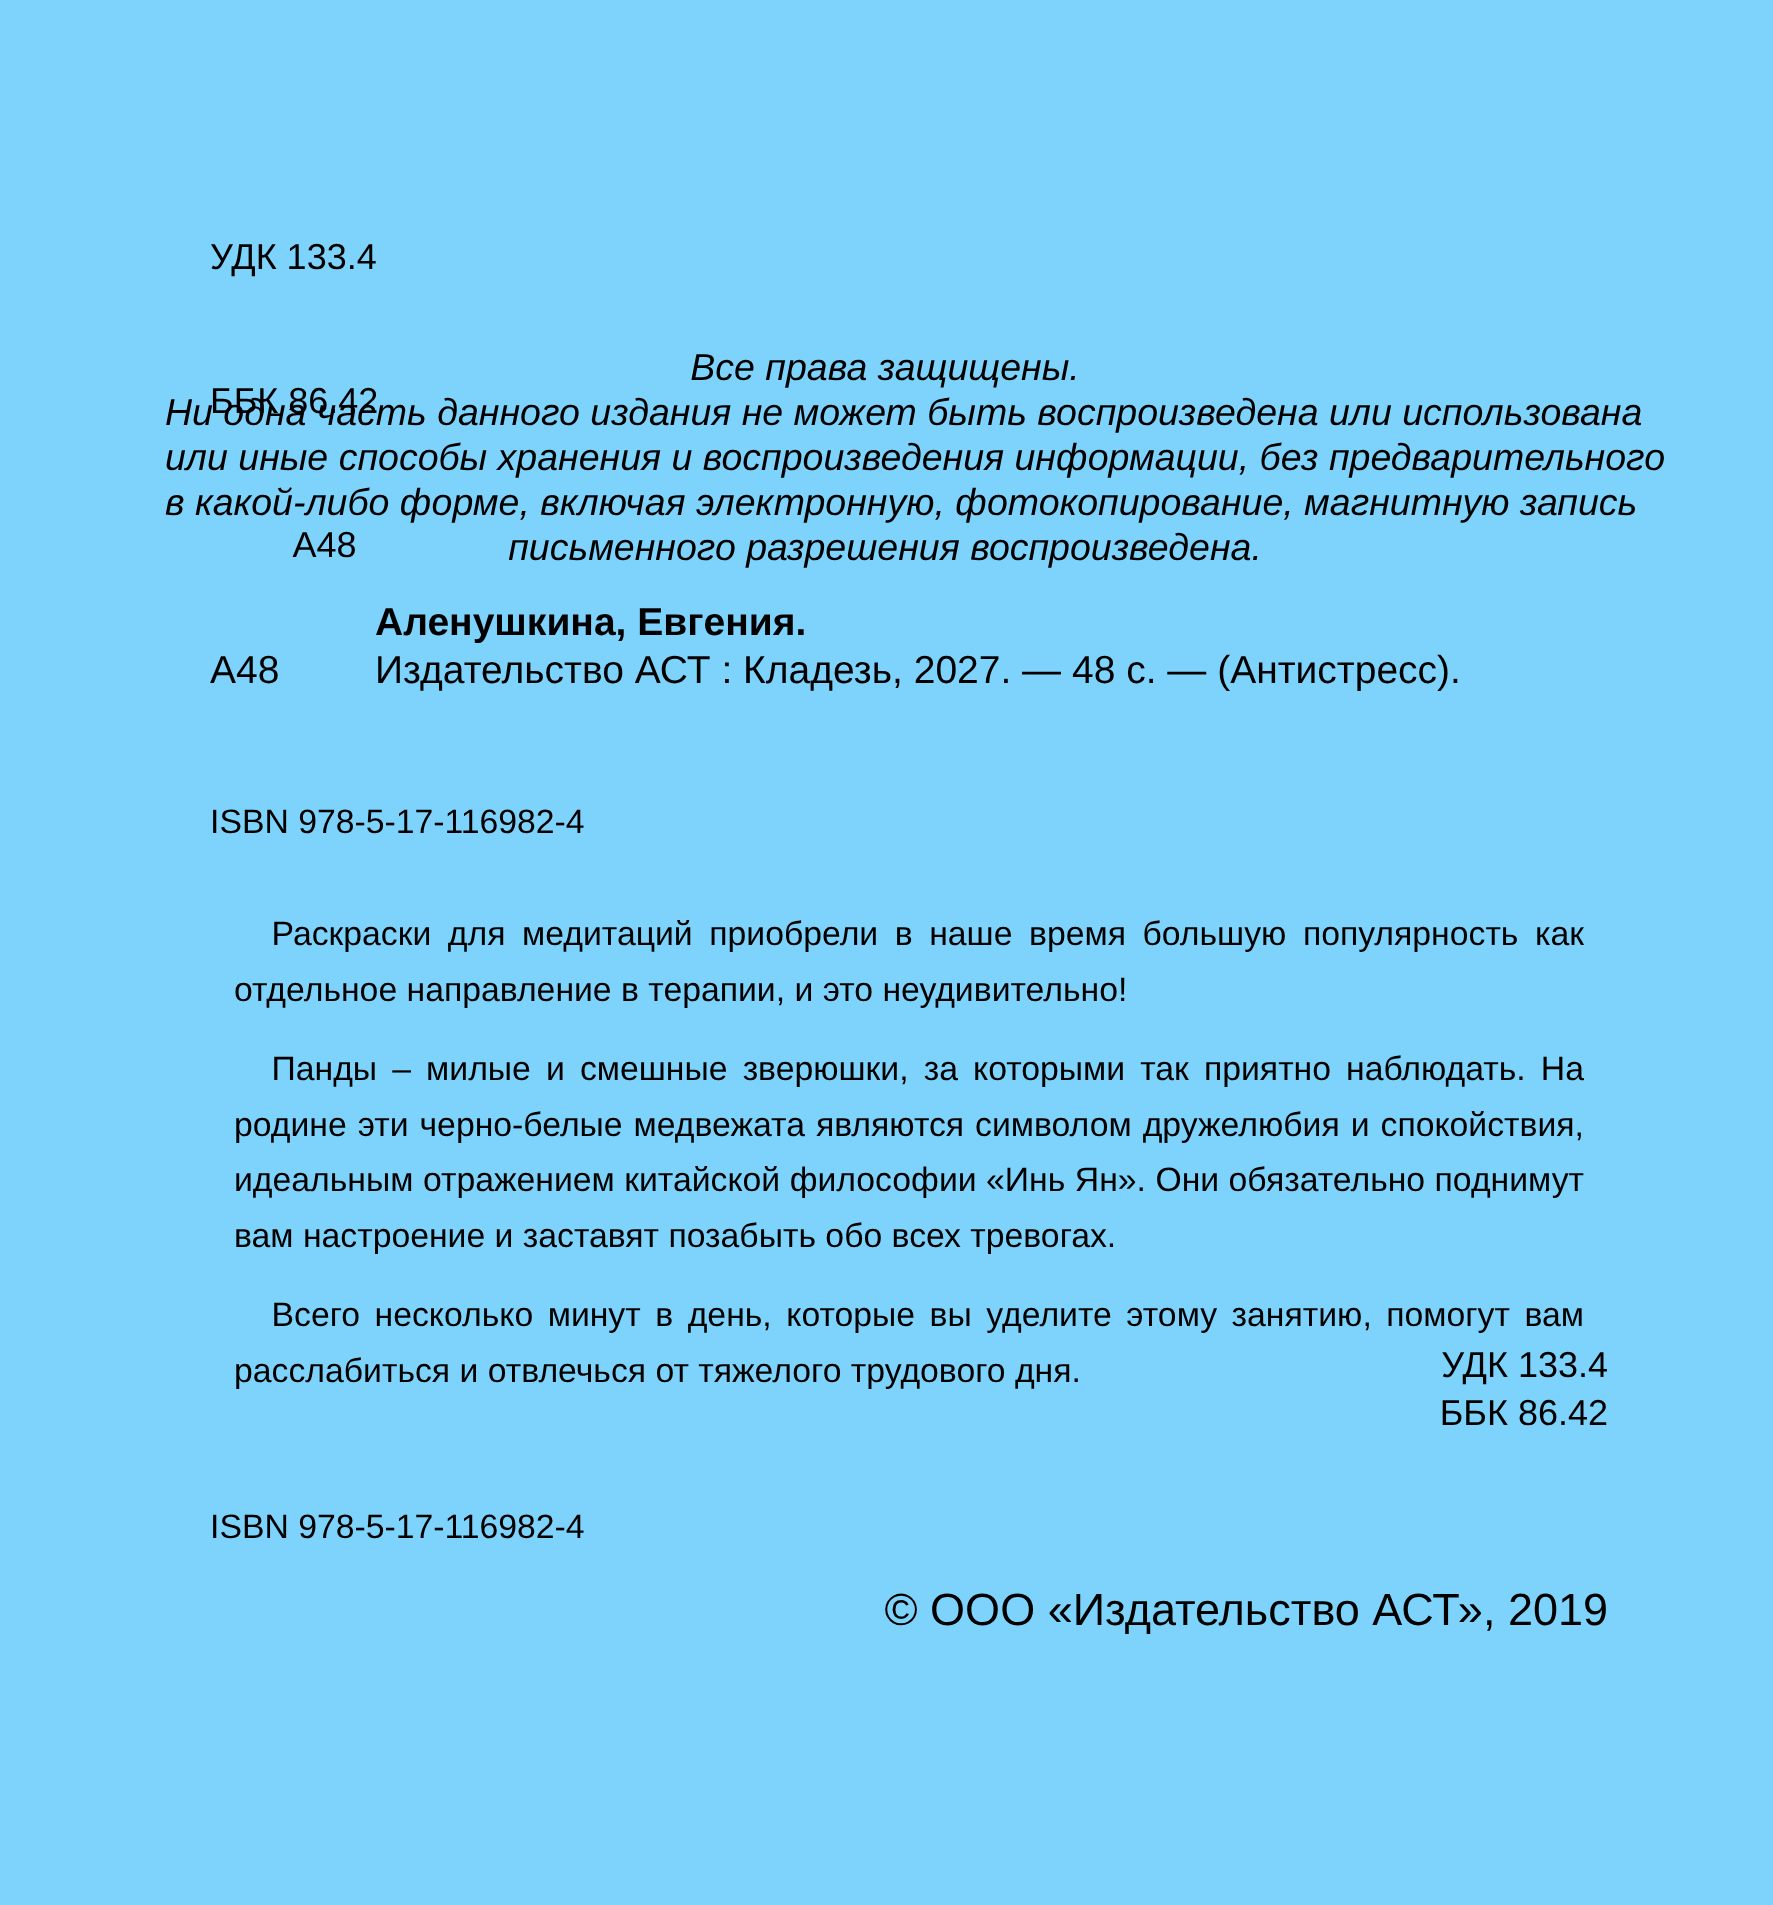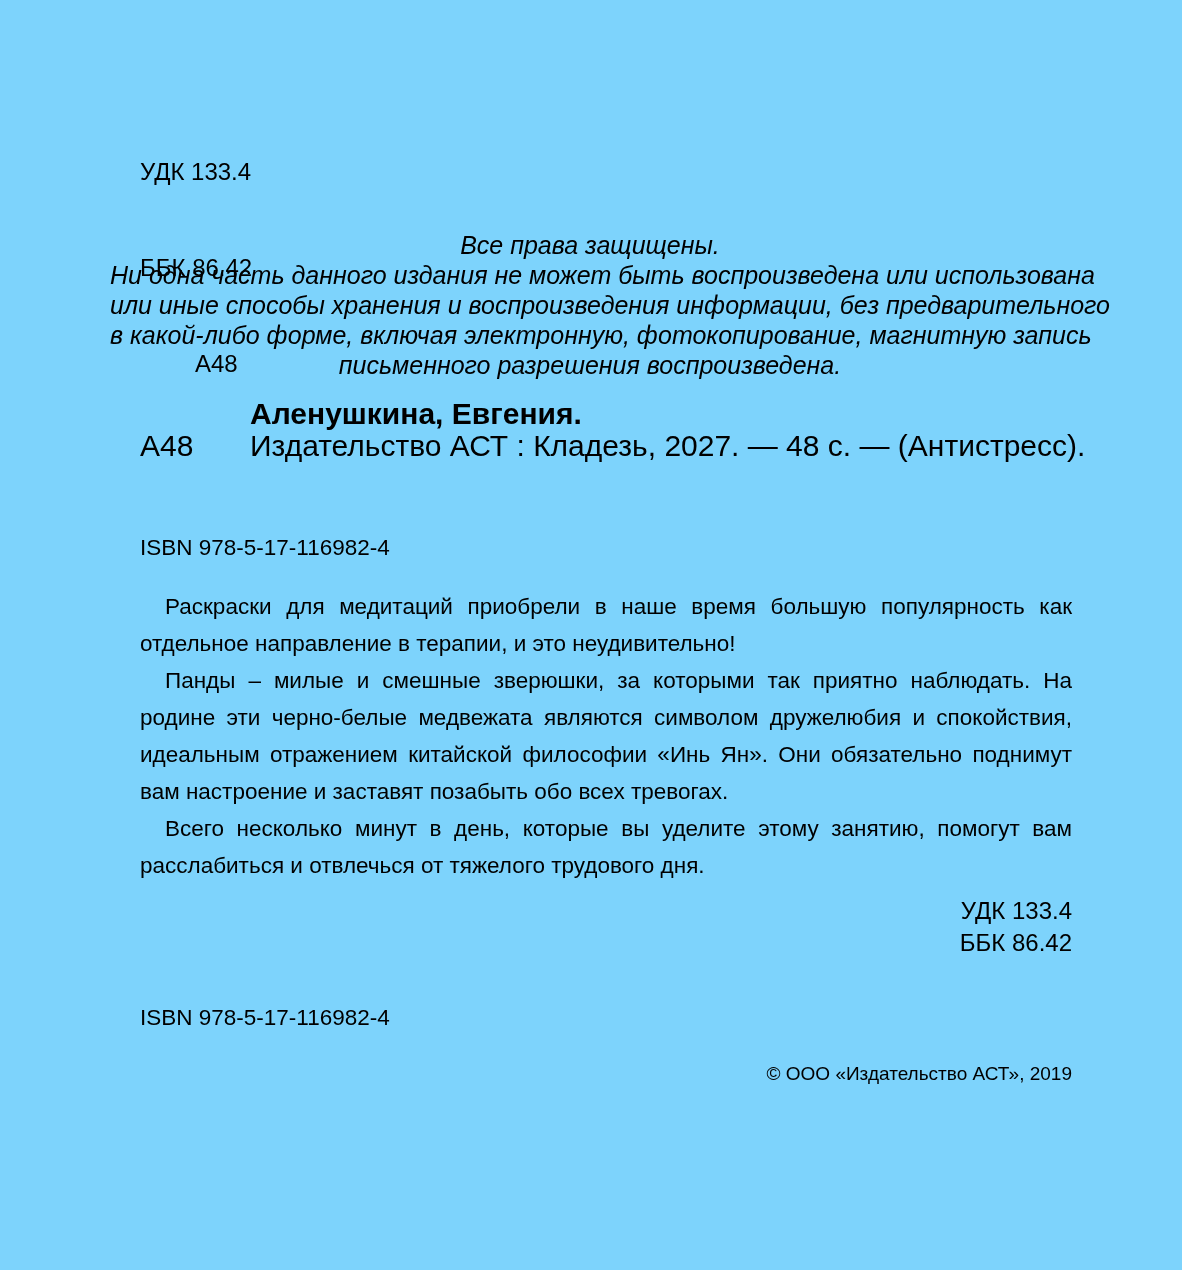--- a/index.html
+++ b/index.html
@@ -42,21 +42,21 @@
     line-height: 30px;
   }
   .rights .r-line { display: block; white-space: nowrap; }
 
   
   .biblio {
     position: absolute;
     left: 140px;
     top: 398px;
     width: 940px;
-    font-size: 30px;
+    font-size: 26px;
     line-height: 32px;
   }
   .biblio .author {
     margin-left: 110px;
     font-weight: bold;
     white-space: nowrap;
   }
   .biblio .rec-row {
     display: flex;
     align-items: flex-start;
@@ -88,21 +88,21 @@
   .annotation {
     position: absolute;
     left: 140px;
     top: 588px;
     width: 932px;
     font-size: 22.5px;
     line-height: 37px;
     text-align: justify;
   }
   .annotation p {
-    margin: 0;
+    margin: 16px;
     text-indent: 25px;
   }
 
   
   .udk-bottom {
     position: absolute;
     right: 110px;
     top: 895px;
     text-align: right;
     font-size: 24px;
@@ -119,21 +119,21 @@
     line-height: 30px;
     white-space: nowrap;
   }
 
   
   .copyright {
     position: absolute;
     right: 110px;
     top: 1058px;
     text-align: left;
-    font-size: 19px;
+    font-size: 30px;
     line-height: 32px;
   }
   .copyright .c-line { display: block; white-space: nowrap; }
 </style>
 </head>
 <body>
 
 <div class="page">
 
   <div class="udk-top">

